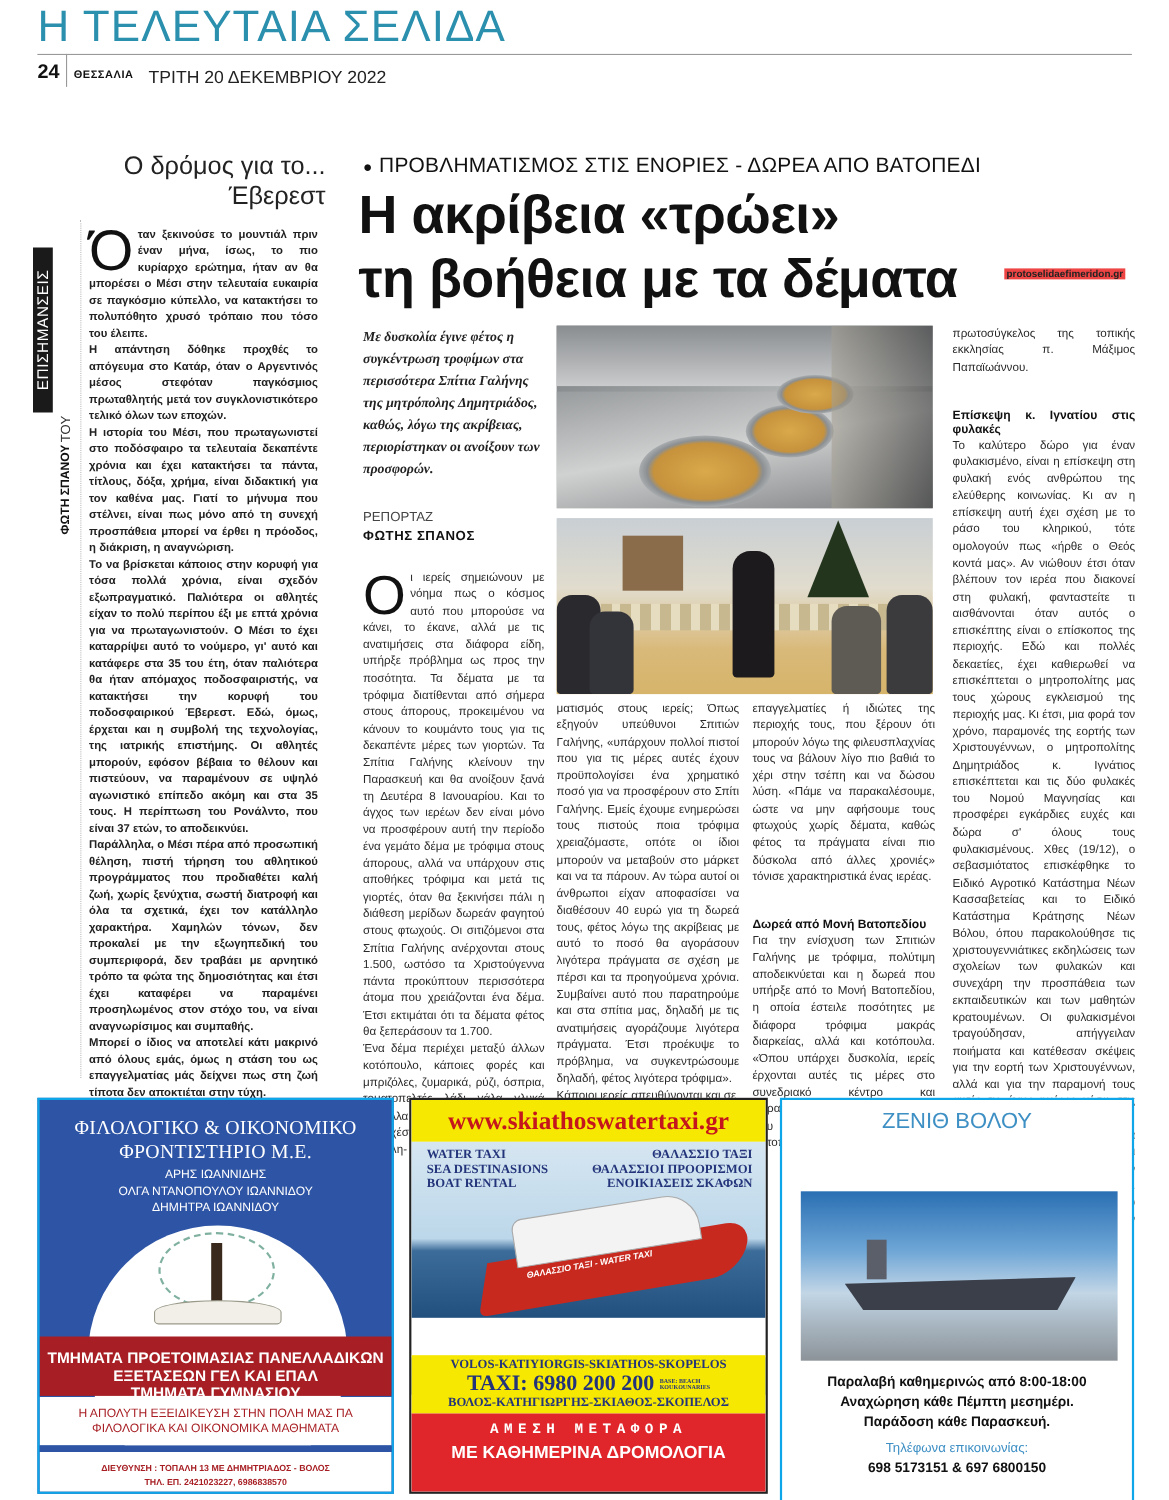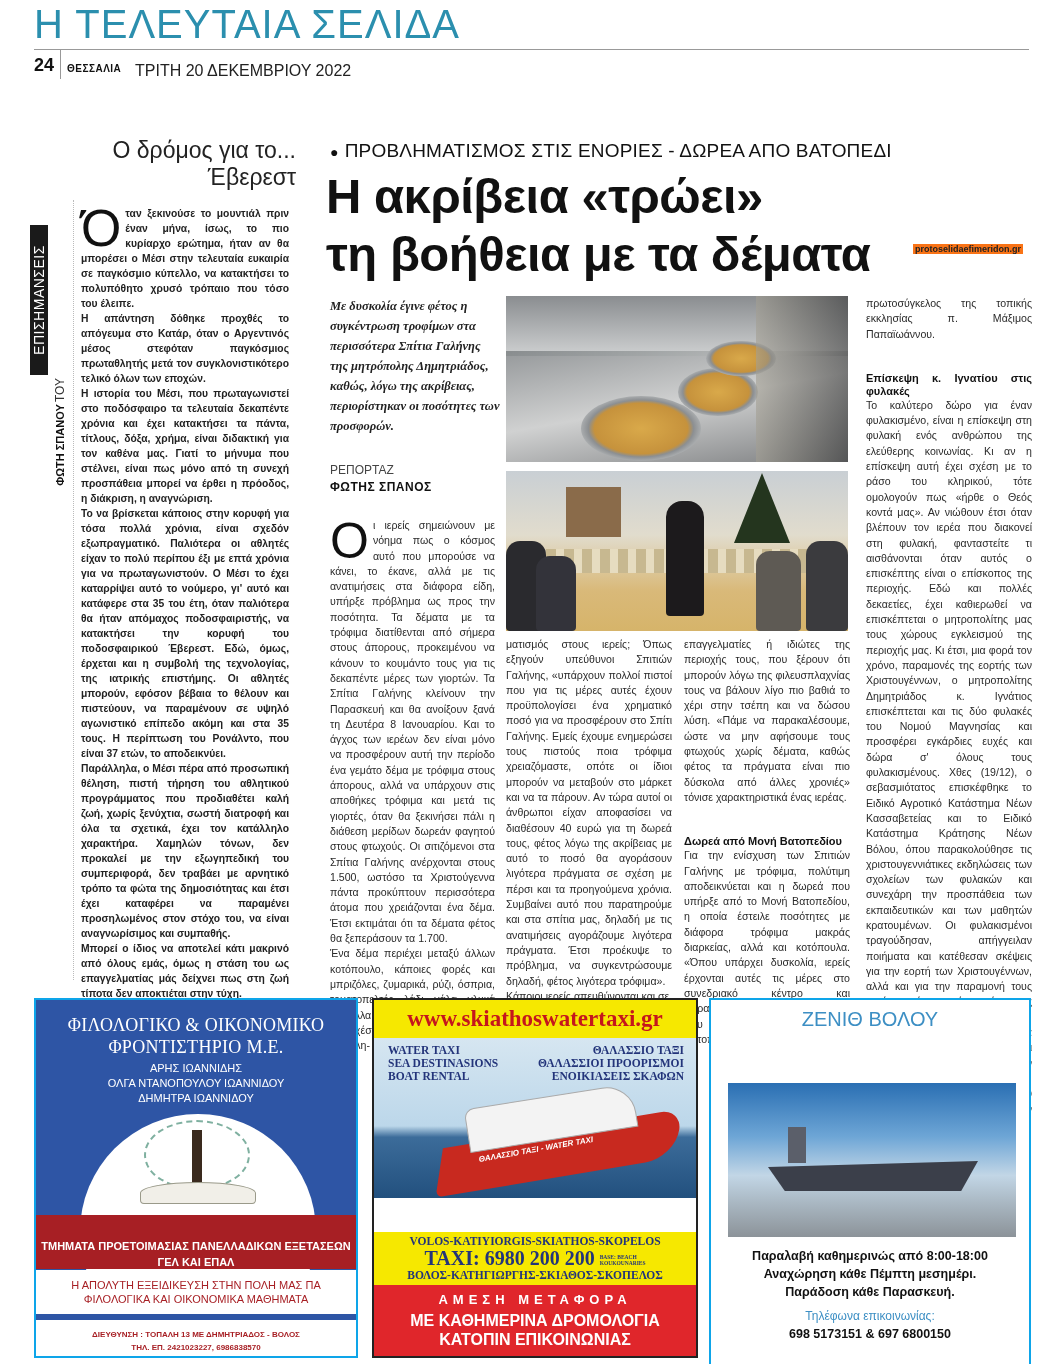--- a/index.html
+++ b/index.html
@@ -25,21 +25,21 @@
 
   .col-title { position: absolute; left: 81px; top: 137px; width: 215px; font-family: "Liberation Sans", sans-serif; font-size: 23px; line-height: 27px; color: #222; text-align: right; font-weight: normal; }
   .col-body { position: absolute; left: 81px; top: 206px; width: 208px; font-family: "Liberation Sans", sans-serif; font-weight: bold; font-size: 10.3px; line-height: 15px; color: #222; text-align: justify; }
   .col-body p { margin: 0; }
   .dropcap-left { float: left; font-family: "Liberation Sans", sans-serif; font-weight: normal; font-size: 52px; line-height: 40px; margin: 2px 4px 0 0; color: #111; }
 
   
   .kicker { position: absolute; left: 330px; top: 140px; font-family: "Liberation Sans", sans-serif; font-size: 19px; color: #111; letter-spacing: 0.2px; }
   .kicker .bullet { font-size: 14px; vertical-align: middle; margin-right: 6px; }
   .headline { position: absolute; left: 326px; top: 167px; width: 700px; font-family: "Liberation Sans", sans-serif; font-weight: bold; font-size: 49px; line-height: 58px; color: #111; letter-spacing: -0.5px; }
-  .watermark { position: absolute; left: 913px; top: 244px; font-family: "Liberation Sans", sans-serif; font-size: 9px; font-weight: bold; background: #f97316; color: #222; padding: 0 2px; }
+  .watermark { position: absolute; left: 913px; top: 244px; font-family: "Liberation Sans", sans-serif; font-size: 9px; font-weight: bold; background: #ef4444; color: #222; padding: 0 2px; }
 
   .lead { position: absolute; left: 330px; top: 296px; width: 170px; font-family: "Liberation Serif", serif; font-style: italic; font-weight: bold; font-size: 12.5px; line-height: 20px; color: #222; }
   .byline-label { position: absolute; left: 330px; top: 463px; font-family: "Liberation Sans", sans-serif; font-size: 12px; color: #444; }
   .byline-name { position: absolute; left: 330px; top: 480px; font-family: "Liberation Sans", sans-serif; font-weight: bold; font-size: 12px; color: #111; letter-spacing: 0.5px; }
 
   .photo { position: absolute; overflow: hidden; }
   .photo-kitchen { left: 506px; top: 296px; width: 342px; height: 166px; background: linear-gradient(160deg, #6f7376 0%, #9ea2a3 35%, #bdbfbf 55%, #6b6e70 100%); }
   .photo-hall { left: 506px; top: 471px; width: 342px; height: 160px; background: linear-gradient(180deg, #c9cfd4 0%, #e1dccd 40%, #d9b979 75%, #d6b46a 100%); }
   .pot { position: absolute; border-radius: 50%; background: radial-gradient(ellipse at center, #d9a94a 0%, #c6923c 55%, #8c8f92 62%, #b8bbbc 75%, #7d8082 100%); }
   .priest { position: absolute; left: 160px; top: 30px; width: 38px; height: 115px; background: #1c1a1c; border-radius: 16px 16px 4px 4px; }
@@ -54,41 +54,41 @@
 
   
   .ad { position: absolute; overflow: hidden; }
   .ad1 { left: 34px; top: 998px; width: 324px; height: 360px; background: #2e55a5; border: 2px solid #0ea5e9; }
   .ad1 .t1 { position: absolute; top: 14px; width: 100%; text-align: center; color: #fff; font-family: "Liberation Serif", serif; font-size: 18px; line-height: 22px; letter-spacing: 0.3px; }
   .ad1 .names { position: absolute; top: 61px; width: 100%; text-align: center; color: #fff; font-family: "Liberation Sans", sans-serif; font-size: 11px; line-height: 15px; }
   .ad1 .circle { position: absolute; left: 44px; top: 114px; width: 236px; height: 236px; border-radius: 50%; background: #fff; }
   .ad1 .tree-trunk { position: absolute; left: 156px; top: 130px; width: 10px; height: 70px; background: #3a2a1e; }
   .ad1 .leaves { position: absolute; left: 108px; top: 120px; width: 106px; height: 70px; border-radius: 50%; border: 2px dashed #7fb0a0; }
   .ad1 .book { position: absolute; left: 104px; top: 182px; width: 116px; height: 22px; background: #f1efe8; border: 1px solid #9a9a8a; border-radius: 50% 50% 4px 4px; }
-  .ad1 .band-red { position: absolute; top: 215px; width: 100%; height: 54px; background: #a71f24; color: #fff; text-align: center; font-family: "Liberation Sans", sans-serif; font-size: 11px; line-height: 16px; padding-top: 23px; font-weight: bold; }
+  .ad1 .band-red { position: absolute; top: 215px; width: 100%; height: 54px; background: #a71f24; color: #fff; text-align: center; font-family: "Liberation Sans", sans-serif; font-size: 14px; line-height: 16px; padding-top: 11px; font-weight: bold; }
   .ad1 .band-white { position: absolute; top: 270px; width: 100%; height: 44px; background: #fff; color: #a71f24; text-align: center; font-family: "Liberation Sans", sans-serif; font-size: 11px; line-height: 14px; padding-top: 8px; }
   .ad1 .band-blue { position: absolute; top: 314px; width: 100%; height: 6px; background: #2e55a5; }
   .ad1 .band-footer { position: absolute; top: 320px; width: 100%; height: 40px; background: #fff; color: #a71f24; text-align: center; font-family: "Liberation Sans", sans-serif; font-size: 8px; line-height: 13px; padding-top: 8px; font-weight: bold; }
 
   .ad2 { left: 372px; top: 998px; width: 326px; height: 360px; background: #fff; border: 2px solid #222; }
   .ad2 .url { position: absolute; top: 0; width: 100%; height: 38px; background: #f6e800; color: #c5161d; text-align: center; font-family: "Liberation Serif", serif; font-weight: bold; font-size: 23px; line-height: 38px; }
   .ad2 .sky { position: absolute; top: 38px; width: 100%; height: 160px; background: linear-gradient(180deg, #d6e6f1 0%, #bcd7ea 55%, #3c6c9a 62%, #22507e 100%); }
   .ad2 .svc-l { position: absolute; left: 14px; top: 44px; color: #23347a; font-family: "Liberation Serif", serif; font-weight: bold; font-size: 11.5px; line-height: 13px; }
   .ad2 .svc-r { position: absolute; right: 12px; top: 44px; color: #23347a; font-family: "Liberation Serif", serif; font-weight: bold; font-size: 11.5px; line-height: 13px; text-align: right; }
   .ad2 .boat-hull { position: absolute; left: 70px; top: 128px; width: 230px; height: 50px; background: #c8291f; transform: skewX(-18deg) rotate(-10deg); border-radius: 0 30px 40px 10px; }
   .ad2 .boat-cabin { position: absolute; left: 92px; top: 96px; width: 170px; height: 44px; background: #f3f3f3; transform: rotate(-9deg); border-radius: 10px 30px 0 0; border: 1px solid #aaa; }
   .ad2 .boat-stripe { position: absolute; left: 104px; top: 145px; color: #fff; font-family: "Liberation Sans", sans-serif; font-style: italic; font-weight: bold; font-size: 8px; transform: rotate(-10deg); }
   .ad2 .moves { position: absolute; top: 198px; width: 100%; height: 34px; background: linear-gradient(180deg, #2a5d8c, #1e4670); color: #fff; text-align: right; font-family: "Liberation Sans", sans-serif; font-weight: bold; font-size: 18px; line-height: 34px; margin-top: 36px; }
   .ad2 .yellow { position: absolute; top: 232px; width: 100%; height: 53px; background: #f6e800; text-align: center; font-family: "Liberation Serif", serif; font-weight: bold; color: #23347a; }
   .ad2 .yellow .l1 { font-size: 11.5px; line-height: 14px; padding-top: 2px; }
   .ad2 .yellow .l2 { font-size: 20px; line-height: 20px; }
   .ad2 .yellow .l2 small { font-size: 5.5px; line-height: 6px; display: inline-block; vertical-align: middle; text-align: left; }
   .ad2 .yellow .l3 { font-size: 11.5px; line-height: 14px; }
   .ad2 .red { position: absolute; top: 285px; width: 100%; height: 75px; background: #e0262b; color: #fff; text-align: center; font-family: "Liberation Sans", sans-serif; font-weight: bold; }
-  .ad2 .red .r1 { font-size: 13px; letter-spacing: 5px; line-height: 22px; padding-top: 4px; }
+  .ad2 .red .r1 { font-size: 13px; letter-spacing: 5px; line-height: 22px; padding-top: 4px; font-family: Liberation Mono, monospace; }
   .ad2 .red .r2 { font-size: 16px; line-height: 19px; }
 
   .ad3 { left: 709px; top: 998px; width: 322px; height: 395px; background: #fff; border: 2px solid #0ea5e9; }
   .ad3 .name { position: absolute; top: 6px; width: 100%; text-align: center; color: #3d8fc4; font-family: "Liberation Sans", sans-serif; font-size: 20px; line-height: 26px; }
   .ad3 .desc { position: absolute; top: 35px; width: 100%; text-align: center; font-family: "Liberation Sans", sans-serif; font-weight: bold; font-size: 12.5px; line-height: 18px; color: #111; }
   .ad3 .desc .hl { color: #3d8fc4; font-weight: normal; }
   .ad3 .ship { position: absolute; left: 17px; top: 83px; width: 288px; height: 154px; background: linear-gradient(180deg, #2a6fb3 0%, #6ea6d6 35%, #c2d6e6 60%, #a9b7c2 78%, #8c9399 100%); }
   .ad3 .hull { position: absolute; left: 40px; top: 78px; width: 210px; height: 30px; background: #3b3f4a; clip-path: polygon(0 20%, 100% 0, 92% 100%, 8% 100%); }
   .ad3 .mast { position: absolute; left: 60px; top: 44px; width: 18px; height: 36px; background: #5b5f6a; }
   .ad3 .info { position: absolute; top: 247px; width: 100%; text-align: center; font-family: "Liberation Sans", sans-serif; font-weight: bold; font-size: 12.5px; line-height: 18px; color: #111; }
@@ -129,21 +129,21 @@
   <p>Έτσι ο καθένας μας θα κατακτήσει το δικό του... Έβερεστ.</p>
 </div>
 
 <div class="kicker"><span class="bullet">●</span><span>ΠΡΟΒΛΗΜΑΤΙΣΜΟΣ ΣΤΙΣ ΕΝΟΡΙΕΣ - ΔΩΡΕΑ ΑΠΟ ΒΑΤΟΠΕΔΙ</span></div>
 <h1 class="headline">
   <div>Η ακρίβεια «τρώει»</div>
   <div>τη βοήθεια με τα δέματα</div>
 </h1>
 <div class="watermark">protoselidaefimeridon.gr</div>
 
-<div class="lead">Με δυσκολία έγινε φέτος η συγκέντρωση τροφίμων στα περισσότερα Σπίτια Γαλήνης της μητρόπολης Δημητριάδος, καθώς, λόγω της ακρίβειας, περιορίστηκαν οι ποσότητες των προσφορών.</div>
+<div class="lead">Με δυσκολία έγινε φέτος η συγκέντρωση τροφίμων στα περισσότερα Σπίτια Γαλήνης της μητρόπολης Δημητριάδος, καθώς, λόγω της ακρίβειας, περιορίστηκαν οι ανοίξουν των προσφορών.</div>
 <div class="byline-label">ΡΕΠΟΡΤΑΖ</div>
 <div class="byline-name">ΦΩΤΗΣ ΣΠΑΝΟΣ</div>
 
 <div class="photo photo-kitchen">
   <div style="position:absolute;left:0;top:0;width:100%;height:55px;background:linear-gradient(180deg,#8a8d90,#c9cbcc);"></div>
   <div style="position:absolute;left:0;top:60px;width:100%;height:110px;background:linear-gradient(170deg,#999c9e,#d0d1d1 45%,#7a7c7e);"></div>
   <div class="pot" style="left:75px;top:100px;width:120px;height:65px;"></div>
   <div class="pot" style="left:172px;top:72px;width:80px;height:48px;"></div>
   <div class="pot" style="left:200px;top:45px;width:70px;height:35px;"></div>
   <div style="position:absolute;left:250px;top:0;width:92px;height:166px;background:linear-gradient(90deg,#a39f93,#3a3a3a);opacity:.6;"></div>
@@ -226,21 +226,20 @@
   <div class="boat-stripe">ΘΑΛΑΣΣΙΟ ΤΑΞΙ - WATER TAXI</div>
   <div class="moves">ΘΑΛΑΣΣΙΕΣ ΜΕΤΑΚΙΝΗΣΕΙΣ</div>
   <div class="yellow">
     <div class="l1">VOLOS-KATIYIORGIS-SKIATHOS-SKOPELOS</div>
     <div class="l2"><span>TAXI: 6980 200 200</span> <small><span>BASE: BEACH</span><br><span>KOUKOUNARIES</span></small></div>
     <div class="l3">ΒΟΛΟΣ-ΚΑΤΗΓΙΩΡΓΗΣ-ΣΚΙΑΘΟΣ-ΣΚΟΠΕΛΟΣ</div>
   </div>
   <div class="red">
     <div class="r1">ΑΜΕΣΗ ΜΕΤΑΦΟΡΑ</div>
     <div class="r2">ΜΕ ΚΑΘΗΜΕΡΙΝΑ ΔΡΟΜΟΛΟΓΙΑ</div>
-    <div class="r2">ΚΑΤΟΠΙΝ ΕΠΙΚΟΙΝΩΝΙΑΣ</div>
   </div>
 </div>
 
 <div class="ad ad3">
   <div class="name">ΖΕΝΙΘ ΒΟΛΟΥ</div>
   <div class="ship">
     <div class="mast"></div>
     <div class="hull"></div>
   </div>
   <div class="info">

